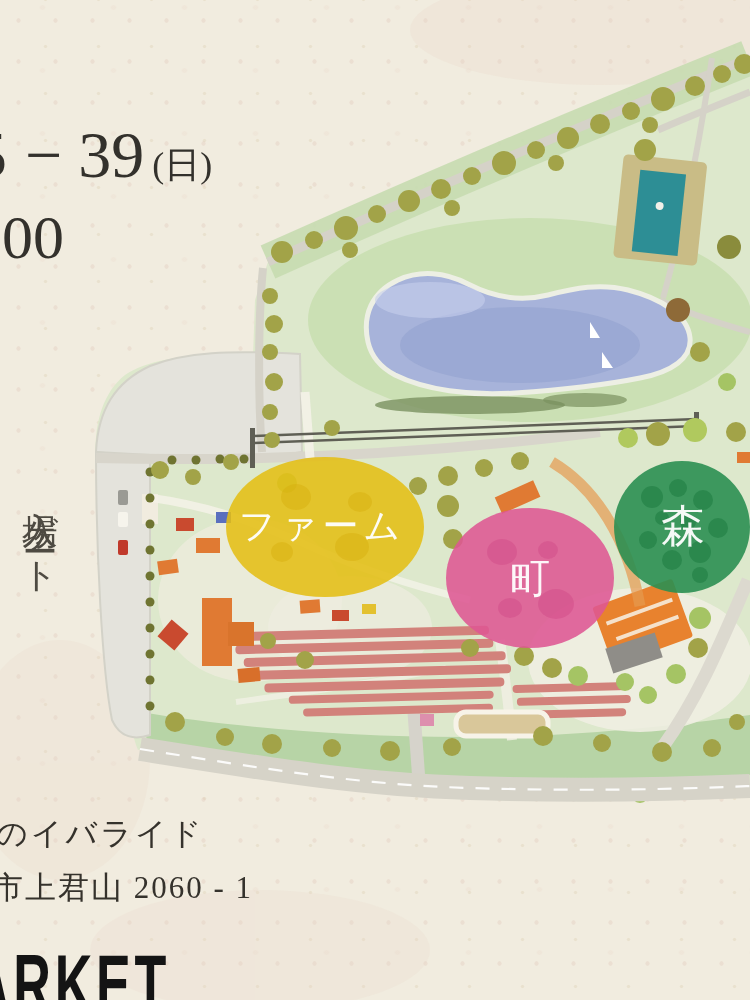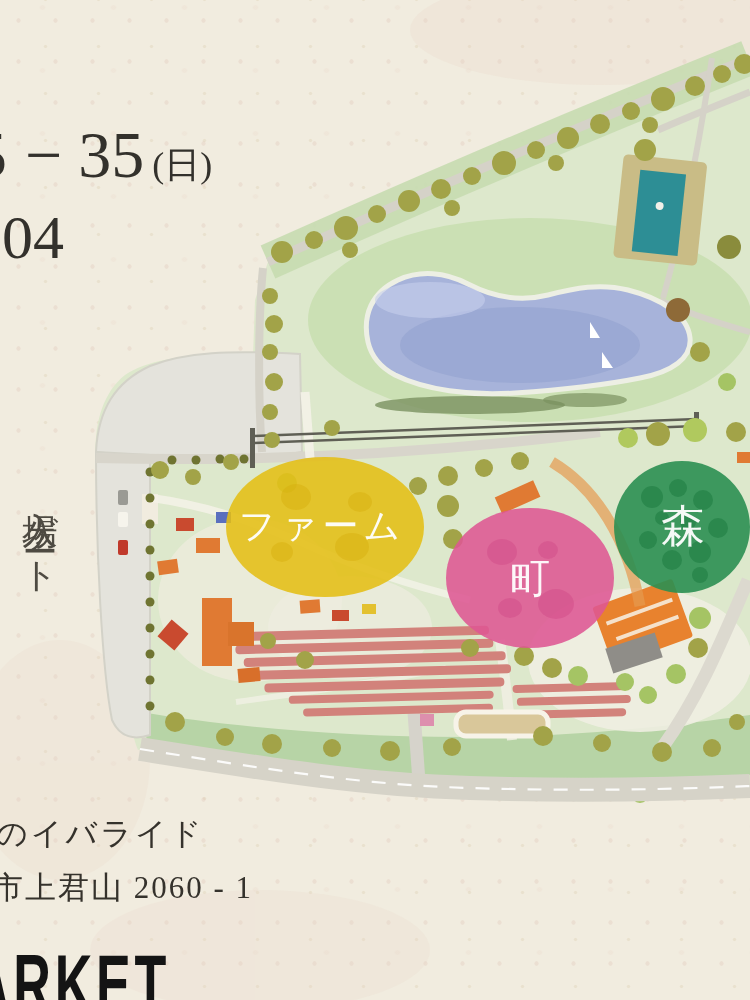--- a/index.html
+++ b/index.html
@@ -292,25 +292,25 @@
         <circle cx="662" cy="518" r="7"></circle>
           <circle cx="700" cy="575" r="8"></circle>
       </g>
       <text class="zone-label" x="683" y="541" font-size="44">森</text>
     </g>
   </svg>
 
   <div class="txt date-line">
     <span>5</span>
     <span class="sep">−</span>
-    <span>35</span>
+    <span>39</span>
     <span class="wk">(日)</span>
   </div>
 
-  <div class="txt time-line">04</div>
+  <div class="txt time-line">00</div>
 
   <div class="txt gate-label">入場ゲート</div>
 
   <div class="txt venue-name">のイバライド</div>
   <div class="txt venue-addr">市上君山 2060 - 1</div>
 
   <div class="txt brand">ARKET</div>
 
 </div>
 

